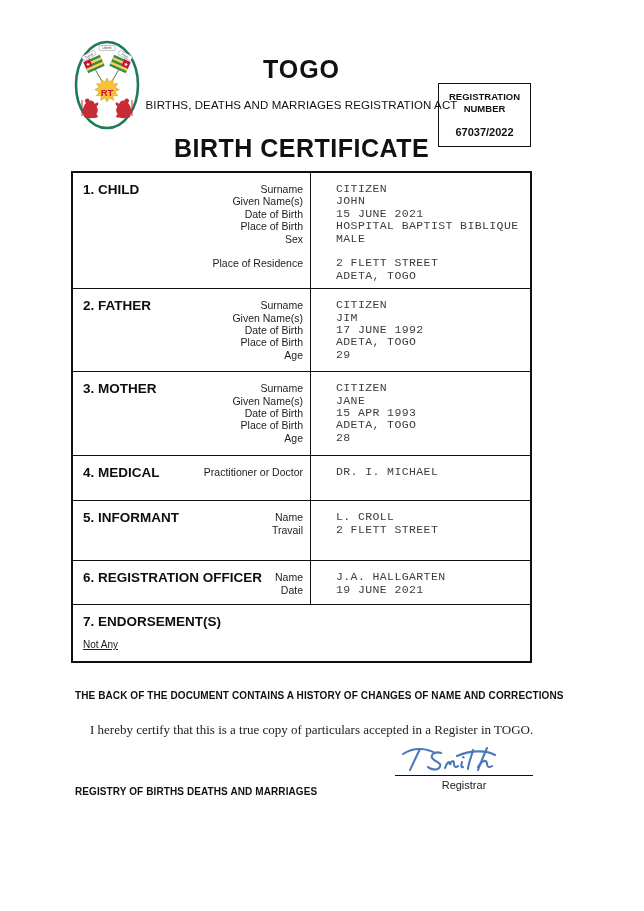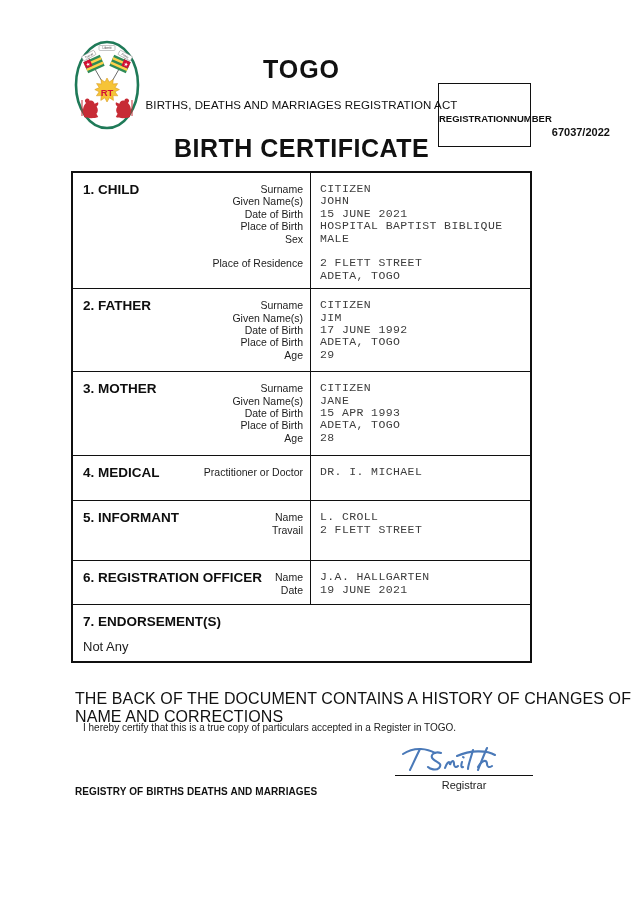--- a/index.html
+++ b/index.html
@@ -18,46 +18,46 @@
   .act-line {
     position:absolute; left:101px; top:99px; width:401px;
     text-align:center; font-size:11.5px; font-weight:normal; color:#111; letter-spacing:.1px;
   }
   .doc-title {
     position:absolute; left:71px; top:134px; width:461px;
     text-align:center; font-size:25px; font-weight:bold; letter-spacing:.5px; color:#111;
   }
   .reg-box {
     position:absolute; left:438px; top:83px; width:93px; height:64px;
-    border:1.5px solid #101010; display:flex; flex-direction:row; align-items:center;
+    border:1.5px solid #101010; display:flex; flex-direction:column; align-items:center;
     padding-top:7px;
   }
   .reg-box .lbl1, .reg-box .lbl2 { font-size:9.5px; font-weight:bold; line-height:11.5px; color:#111; }
-  .reg-box .num { font-size:11px; font-weight:bold; margin-top:26px; color:#111; }
+  .reg-box .num { font-size:11px; font-weight:bold; margin-top:12px; color:#111; }
   
   .cert-table {
     position:absolute; left:71px; top:171px; width:461px;
     border:2px solid #101010; background:#fff;
   }
-  .row { position:relative; display:flex; border-top:1.5px solid #101010; }
+  .row { position:relative; display:flex; border-top:1.5px solid #101010;gap:16px; }
   .row:first-child { border-top:none; }
   .cell-left { position:relative; width:238px; border-right:1.5px solid #101010; flex:0 0 auto; }
   .sec-title { position:absolute; left:10px; top:9px; font-size:13.5px; font-weight:bold; white-space:nowrap; color:#0e0e0e; }
   .labels { padding:10px 7px 6px 16px; text-align:right; }
   .lbl { font-size:10.5px; line-height:12.4px; height:12.4px; white-space:nowrap; color:#1c1c1c; }
   .cell-right { flex:1 1 auto; padding:10px 0 6px 9px; }
   .val {
     font-family:"Liberation Mono", monospace; font-size:11.5px; letter-spacing:.4px;
     line-height:12.4px; height:12.4px; white-space:nowrap; color:#3d3d3d;
   }
   .row-endorse { position:relative; display:block; border-top:1.5px solid #101010; }
-  .endorse-note { position:absolute; left:10px; top:34px; font-size:13px; color:#1c1c1c; }
+  .endorse-note { position:absolute; left:10px; top:34px; font-size:10px; color:#1c1c1c;text-decoration:underline; }
   
-  .back-note  { position:absolute; left:75px; top:690px; font-size:16px; font-weight:normal; color:#111; letter-spacing:.1px; }
-  .certify    { position:absolute; left:83px; top:722px; font-size:10px; color:#222; }
+  .back-note  { position:absolute; left:75px; top:690px; font-size:10px; font-weight:bold; color:#111; letter-spacing:.1px; }
+  .certify    { position:absolute; left:90px; top:722px; font-size:13px; color:#222;font-family:Liberation Serif, serif; }
   .registry   { position:absolute; left:75px; top:755px; font-size:10px; font-weight:bold; color:#111; letter-spacing:.1px;margin-top:31px; }
   .sig-block  { position:absolute; left:395px; top:741px; width:138px; text-align:center; }
   .sig-svg    { display:block; width:138px; height:34px; }
   .sig-line   { border-top:1.5px solid #101010; }
   .sig-title  { font-size:11px; color:#222; margin-top:3px; }
 </style>
 </head>
 <body>
 
 <div class="page">

